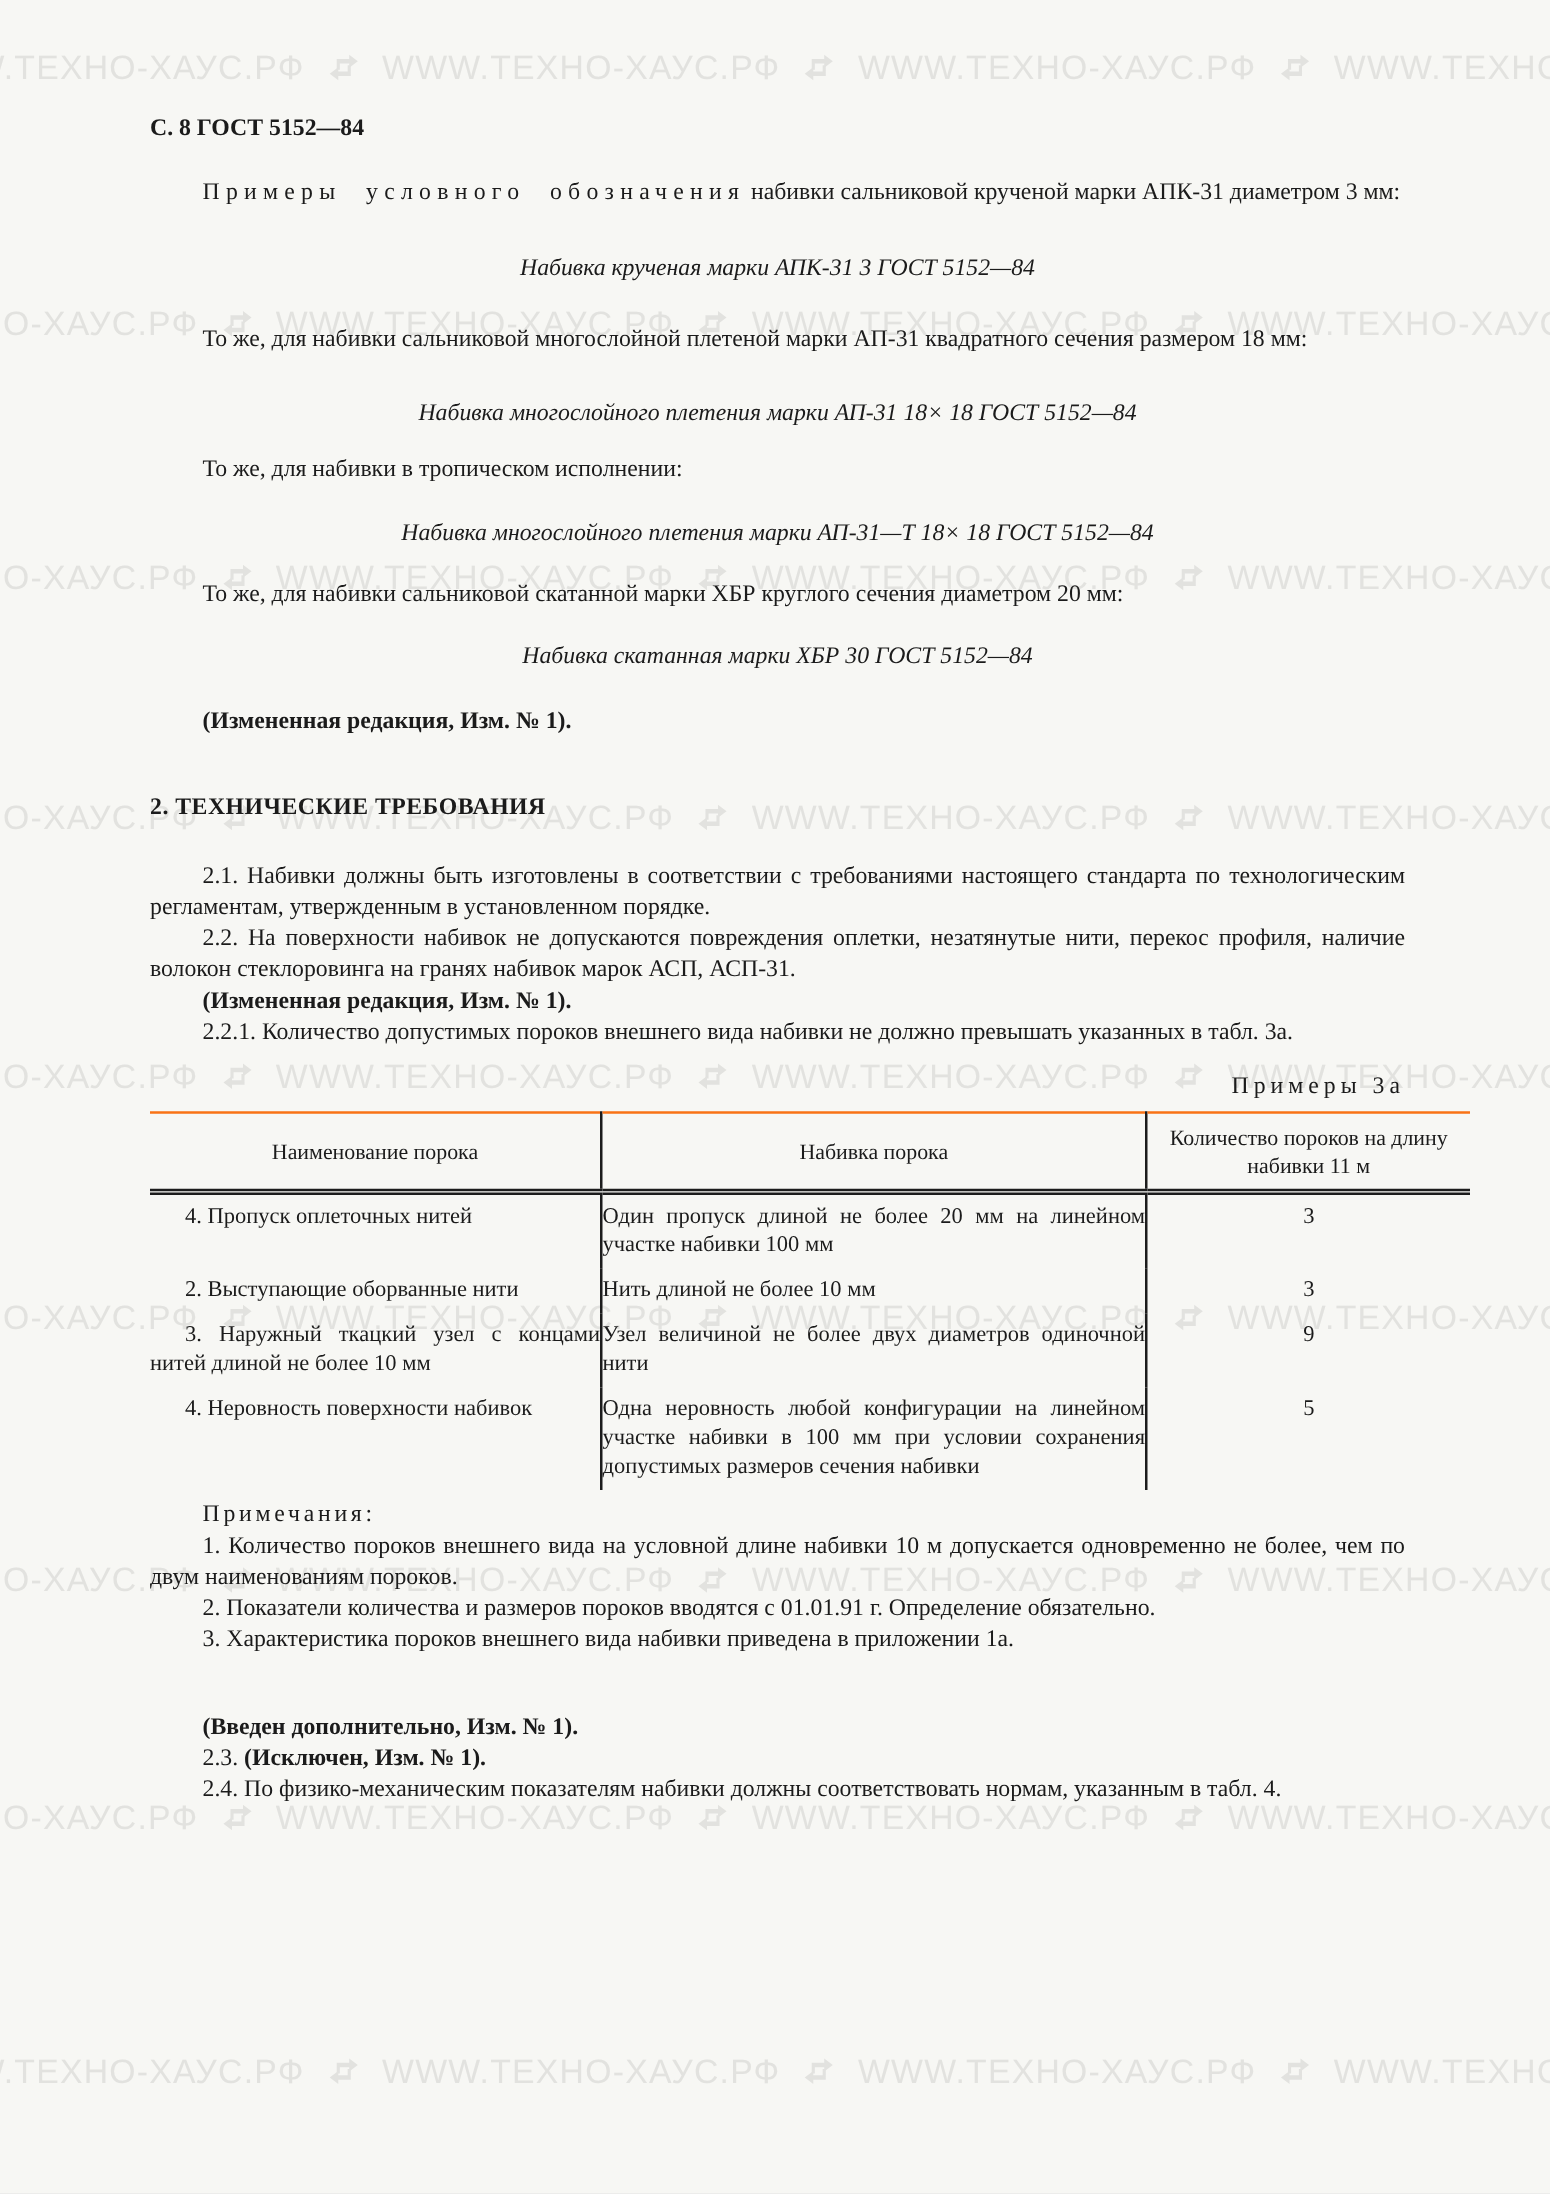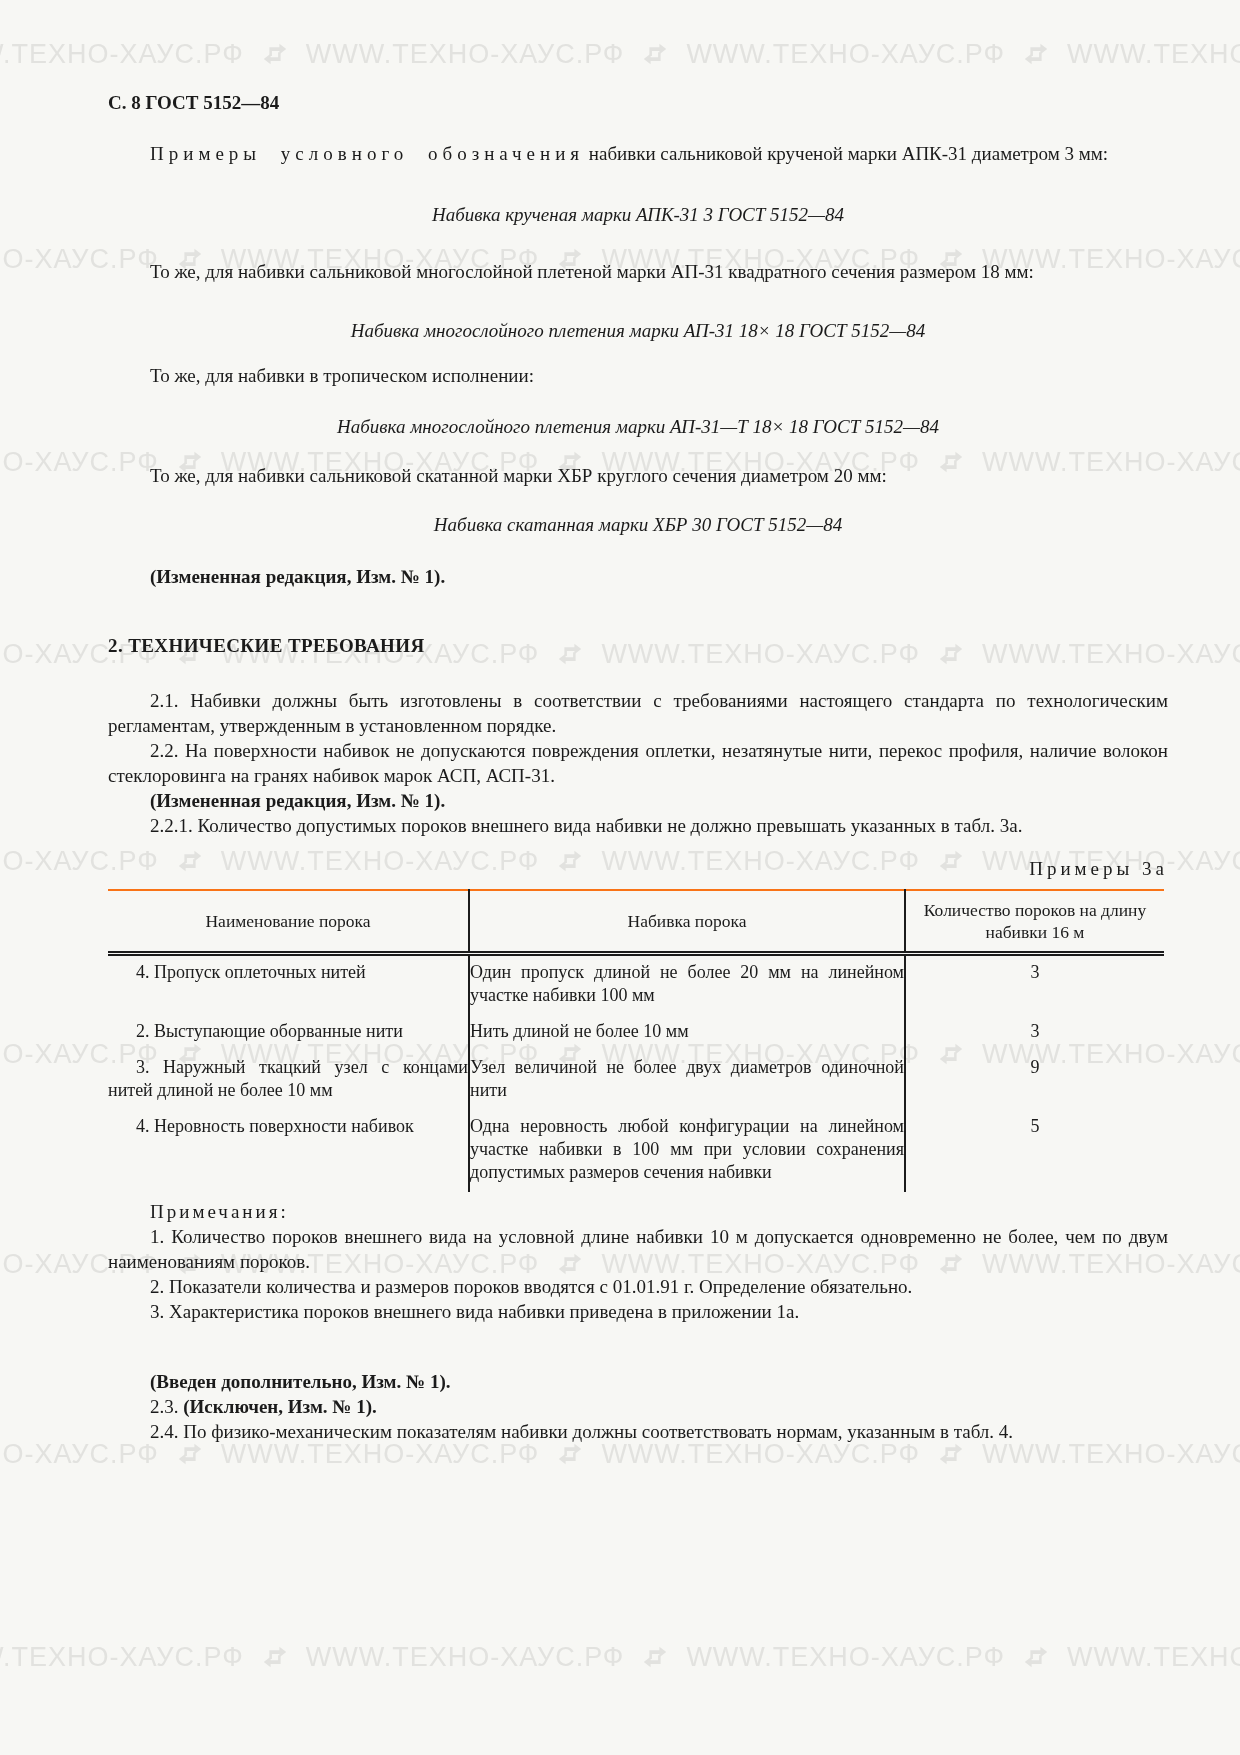--- a/index.html
+++ b/index.html
@@ -11,21 +11,21 @@
   
   .wm-layer { position:absolute; inset:0; z-index:0; pointer-events:none; }
   .wm-row {
     position:absolute; display:flex; align-items:center; gap:16px;
     white-space:nowrap; color:#e2e2df;
     font-family:"Liberation Sans", sans-serif; font-size:27px; letter-spacing:1px;
   }
   .wm-icon { display:inline-flex; }
   .wm-icon svg { width:30px; height:32px; fill:#e2e2df; }
   
-  .content { position:relative; z-index:1; padding:90px 72px 0 108px; }
+  .content { position:relative; z-index:1; padding:90px 116px 0 108px;margin-left:12px; }
   .content p { margin:0; font-size:19px; line-height:25px; text-align:justify; text-indent:42px; }
   .doc-header { font-weight:bold; font-size:20px; text-indent:0 !important; text-align:left !important; }
   .example { text-align:center !important; font-style:italic; font-size:20px; text-indent:0 !important; }
   .bold { font-weight:bold; }
   .spaced-lead { letter-spacing:5px; word-spacing:10px; }
   .section-title { text-align:left; font-weight:bold; font-size:20px; text-indent:0 !important; letter-spacing:0.4px; }
   .table-label { text-align:right !important; text-indent:0 !important; font-size:18px; letter-spacing:4px; }
   .note-title { letter-spacing:3px; }
   
   table.t3a {
@@ -297,21 +297,21 @@
     <p class="bold">(Измененная редакция, Изм. № 1).</p>
     <p>2.2.1. Количество допустимых пороков внешнего вида набивки не должно превышать указанных в табл. 3а.</p>
 
     <p class="table-label" style="margin-top:18px;">Примеры 3а</p>
 
     <table class="t3a">
       <thead>
         <tr>
           <th class="c1">Наименование порока</th>
           <th class="c2">Набивка порока</th>
-          <th class="c3">Количество пороков на длину набивки 16 м</th>
+          <th class="c3">Количество пороков на длину набивки 11 м</th>
         </tr>
       </thead>
       <tbody>
         <tr>
           <td class="c1">4. Пропуск оплеточных нитей</td>
           <td class="c2">Один пропуск длиной не более 20 мм на линейном участке набивки 100 мм</td>
           <td class="c3">3</td>
         </tr>
         <tr>
           <td class="c1">2. Выступающие оборванные нити</td>

